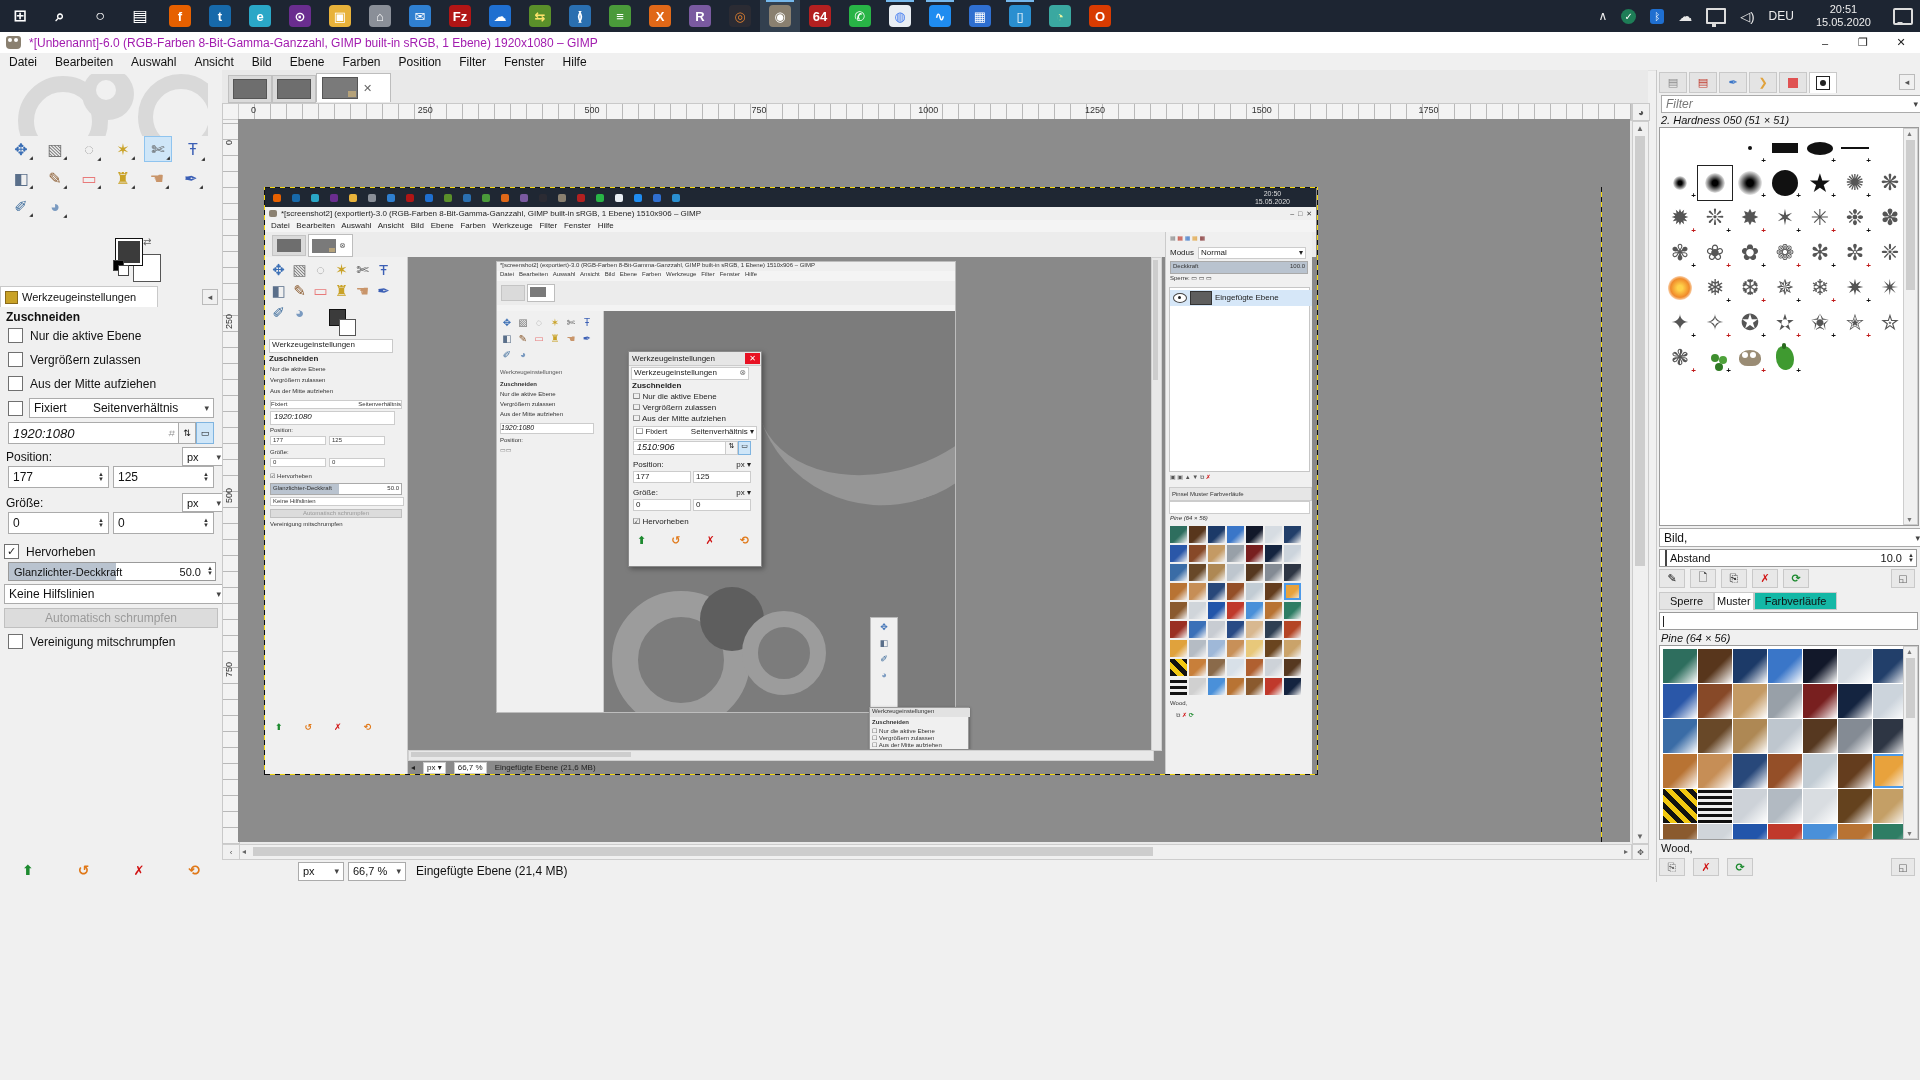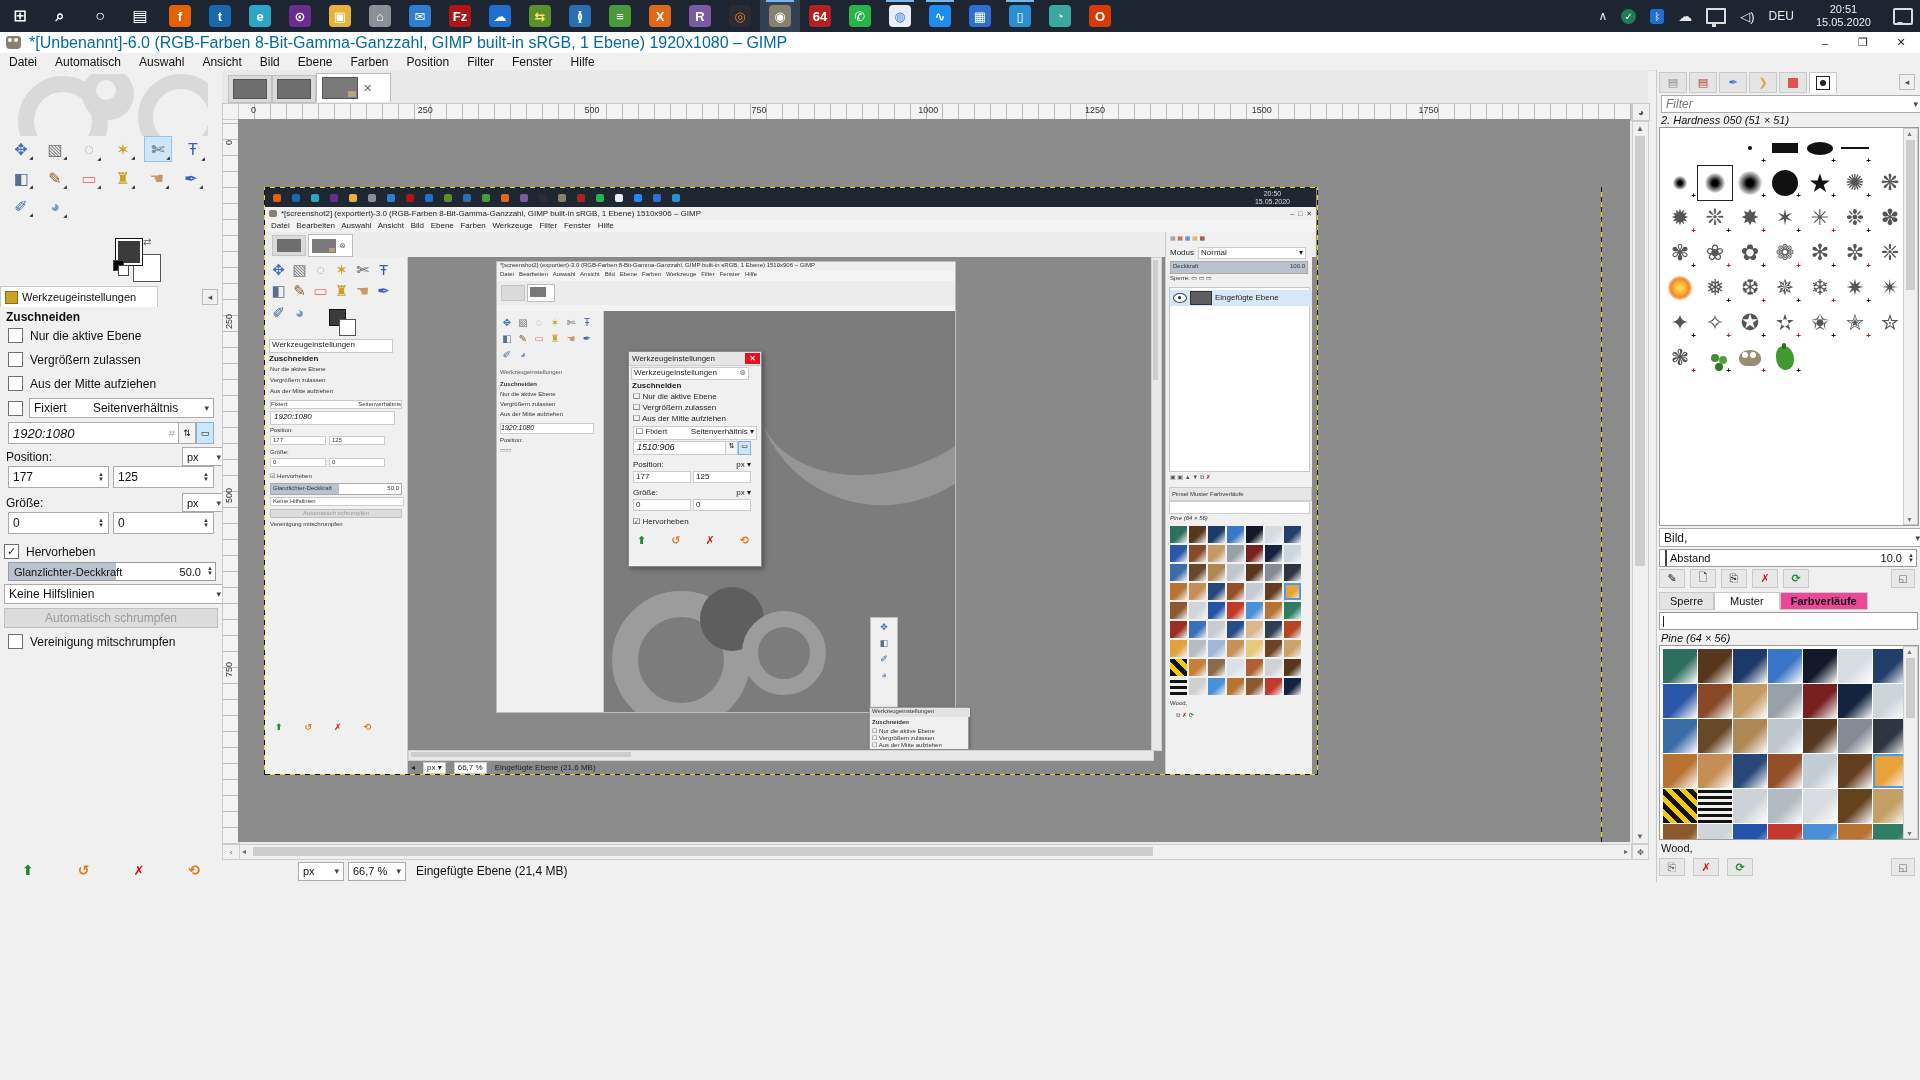--- a/index.html
+++ b/index.html
@@ -17,21 +17,21 @@
   #tray .titem{padding:0 7px;font-size:12px;display:flex;align-items:center;justify-content:center;height:32px;}
   #clock{text-align:center;font-size:11px;line-height:13px;padding:0 8px;}
   .net-ico{width:16px;height:12px;border:2px solid #ddd;border-radius:1px;position:relative;}
   .net-ico:after{content:"";position:absolute;left:4px;bottom:-5px;width:4px;height:3px;background:#ddd;}
   .ac-ico{width:16px;height:13px;border:2px solid #ddd;border-radius:2px;position:relative;background:transparent;}
   .ac-ico:after{content:"";position:absolute;left:2px;bottom:-5px;border:3px solid transparent;border-top-color:#ddd;}
   
   #titlebar{left:0;top:32px;width:1920px;height:21px;background:#fff;display:flex;align-items:center;border-bottom:1px solid #d8d8d8;}
   #titlebar .wicon{width:15px;height:13px;margin:0 8px 0 6px;background:#8a8070;border-radius:3px 3px 4px 4px;position:relative;}
   #titlebar .wicon:after{content:"";position:absolute;left:2px;top:2px;width:4px;height:4px;border-radius:50%;background:#fff;box-shadow:6px 0 0 #fff;}
-  #titlebar .ttext{font-size:16px;color:#0369a1;text-align:right;}
+  #titlebar .ttext{font-size:12px;color:#a21caf;text-align:right;}
   #wctrl{margin-left:auto;display:flex;}
   #wctrl span{width:38px;height:20px;display:flex;align-items:center;justify-content:center;font-size:11px;color:#222;}
   #menubar{left:0;top:53px;width:1920px;height:17px;background:#f0f0f0;display:flex;align-items:center;border-bottom:1px solid #e2e2e2;}
   #menubar span{padding:0 9px;font-size:12px;}
   
   .panel-l{background:#f0f0f0;}
   .cb{display:flex;align-items:center;gap:7px;font-size:12px;}
   .cb .box{width:13px;height:13px;border:1px solid #707070;background:#fff;display:flex;align-items:center;justify-content:center;font-size:11px;color:#222;}
   .combo{border:1px solid #ababab;background:#fff;display:flex;align-items:center;font-size:12px;padding:0 4px;}
   .combo .arr{margin-left:auto;font-size:9px;color:#444;}
@@ -188,21 +188,21 @@
     <span class="ttext">*[Unbenannt]-6.0 (RGB-Farben 8-Bit-Gamma-Ganzzahl, GIMP built-in sRGB, 1 Ebene) 1920x1080 – GIMP</span>
     <span id="wctrl">
       <span>–</span>
       <span>❐</span>
       <span>✕</span>
     </span>
   </div>
 
   <div id="menubar" class="abs">
       <span>Datei</span>
-      <span>Automatisch</span>
+      <span>Bearbeiten</span>
       <span>Auswahl</span>
       <span>Ansicht</span>
       <span>Bild</span>
       <span>Ebene</span>
       <span>Farben</span>
       <span>Position</span>
       <span>Filter</span>
       <span>Fenster</span>
       <span>Hilfe</span>
     </div>
@@ -949,22 +949,22 @@
       <span style="width:24px;border:1px solid #c9c9c9;background:#e8e8e8;font-size:11px;">🗋</span>
       <span style="width:24px;border:1px solid #c9c9c9;background:#e8e8e8;font-size:11px;">⎘</span>
       <span style="width:24px;border:1px solid #c9c9c9;background:#e8e8e8;font-size:11px;" class="redx">✗</span>
       <span style="width:24px;border:1px solid #c9c9c9;background:#e8e8e8;font-size:11px;" class="grn">⟳</span>
       <span style="width:22px;border:1px solid #c9c9c9;background:#e8e8e8;font-size:10px;margin-left:auto;color:#666;">◱</span>
     </div>
 
     <div class="abs" style="left:0px;top:522px;width:264px;height:290px;">
       <div class="abs" style="left:2px;top:0;display:flex;" id="ptabs">
           <span style="padding: 2px 10px; font-size: 11px; border: 1px solid rgb(201, 201, 201); background: rgb(228, 228, 228);">Sperre</span>
-          <span style="padding: 2px 15px; font-size: 11px; border-top: 1px solid rgb(201, 201, 201); border-right: 1px solid rgb(201, 201, 201); border-left: 1px solid rgb(201, 201, 201); border-image: initial; background: rgb(255, 255, 255); border-bottom: none;">Muster</span>
-          <span style="padding: 2px 10px; font-size: 11px; border: 1px solid rgb(201, 201, 201); background: #ec4899; font-weight: bold;">Farbverläufe</span>
+          <span style="padding: 2px 2px; font-size: 11px; border-top: 1px solid rgb(201, 201, 201); border-right: 1px solid rgb(201, 201, 201); border-left: 1px solid rgb(201, 201, 201); border-image: initial; background: rgb(255, 255, 255); border-bottom: none;">Muster</span>
+          <span style="padding: 2px 10px; font-size: 11px; border: 1px solid rgb(201, 201, 201); background: #14b8a6;">Farbverläufe</span>
         </div>
       <div class="abs" style="left:2px;top:20px;width:254px;height:16px;background:#fff;border:1px solid #9a9a9a;display:flex;align-items:center;padding-left:3px;">
           <span style="width:1px;height:11px;background:#222;"></span>
         </div>
       <div class="abs" style="left:4px;top:40px;font-size:11px;font-style:italic;">Pine (64 × 56)</div>
       <div class="abs" style="left:2px;top:53px;width:258px;height:193px;background:#fff;border:1px solid #9a9a9a;overflow:hidden;">
         <div id="patterngrid" class="grid" style="grid-template-columns:repeat(7,34px);grid-auto-rows:34px;gap:1px;padding:3px;">
             <div class="pat" style="width: 34px; height: 34px; background: linear-gradient(135deg, rgb(46, 110, 94) 0%, rgb(46, 110, 94) 55%, rgba(255, 255, 255, 0.25) 100%);"></div>
             <div class="pat" style="width: 34px; height: 34px; background: linear-gradient(135deg, rgb(88, 54, 28) 0%, rgb(88, 54, 28) 55%, rgba(255, 255, 255, 0.25) 100%);"></div>
             <div class="pat" style="width: 34px; height: 34px; background: linear-gradient(135deg, rgb(28, 58, 104) 0%, rgb(28, 58, 104) 55%, rgba(255, 255, 255, 0.25) 100%);"></div>

